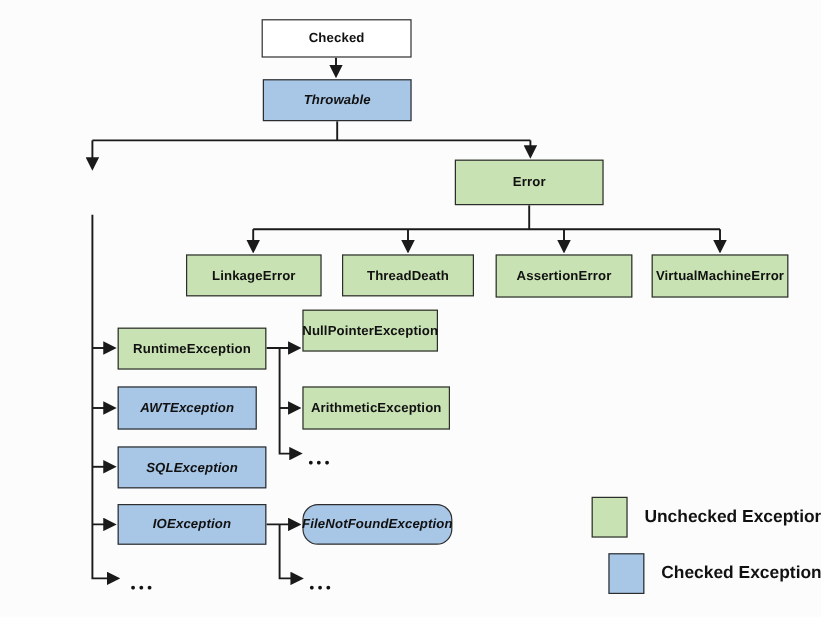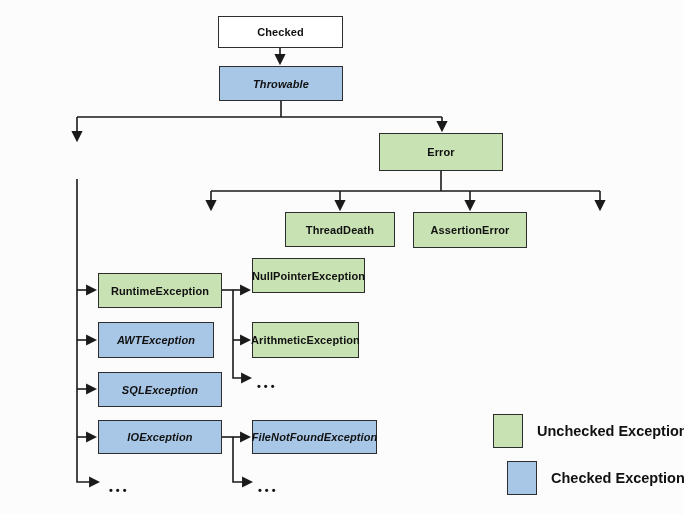--- a/index.html
+++ b/index.html
@@ -113,30 +113,32 @@
 
       <line x1="222" y1="437" x2="249" y2="437" marker-end="url(#arrow)"></line>
       <polyline points="233,437 233,482 251,482" marker-end="url(#arrow)"></polyline>
     </g>
   </svg>
 
   <div class="node root" style="left:218px; top:16px;  width:125px; height:32px;">Checked</div>
   <div class="node checked" style="left:219px; top:66px;  width:124px; height:35px;">Throwable</div>
   <div class="node unchecked" style="left:379px; top:133px; width:124px; height:38px;">Error</div>
 
+  <div class="node unchecked" style="left:155px; top:212px; width:113px; height:35px;">LinkageError</div>
   <div class="node unchecked" style="left:413px; top:212px; width:114px; height:36px;">AssertionError</div>
   <div class="node unchecked" style="left:285px; top:212px; width:110px; height:35px;">ThreadDeath</div>
+  <div class="node unchecked" style="left:543px; top:212px; width:114px; height:36px;">VirtualMachineError</div>
 
   <div class="node unchecked" style="left:98px;  top:273px; width:124px; height:35px;">RuntimeException</div>
   <div class="node unchecked" style="left:252px; top:258px; width:113px; height:35px;">NullPointerException</div>
   <div class="node checked" style="left:98px;  top:322px; width:116px; height:36px;">AWTException</div>
-  <div class="node unchecked" style="left:252px; top:322px; width:107px; height:36px;">ArithmeticException</div>
+  <div class="node unchecked" style="left:252px; top:322px; width:123px; height:36px;">ArithmeticException</div>
   <div class="node checked" style="left:98px;  top:372px; width:124px; height:35px;">SQLException</div>
   <div class="node checked" style="left:98px;  top:420px; width:124px; height:34px;">IOException</div>
-  <div class="node checked" style="left:252px; top:420px; width:125px; height:34px;">FileNotFoundException</div>
+  <div class="node checked" style="left:252px; top:420px; width:125px; height:34px;border-radius:13px;">FileNotFoundException</div>
 
   <span class="ellipsis" style="left:257px; top:381px;">•••</span>
   <span class="ellipsis" style="left:109px; top:485px;">•••</span>
   <span class="ellipsis" style="left:258px; top:485px;">•••</span>
 
   <div class="legend">
     <div class="legend-row row-0">
       <span class="swatch unchecked"></span>
       <span class="legend-label">Unchecked Exception</span>
     </div>

